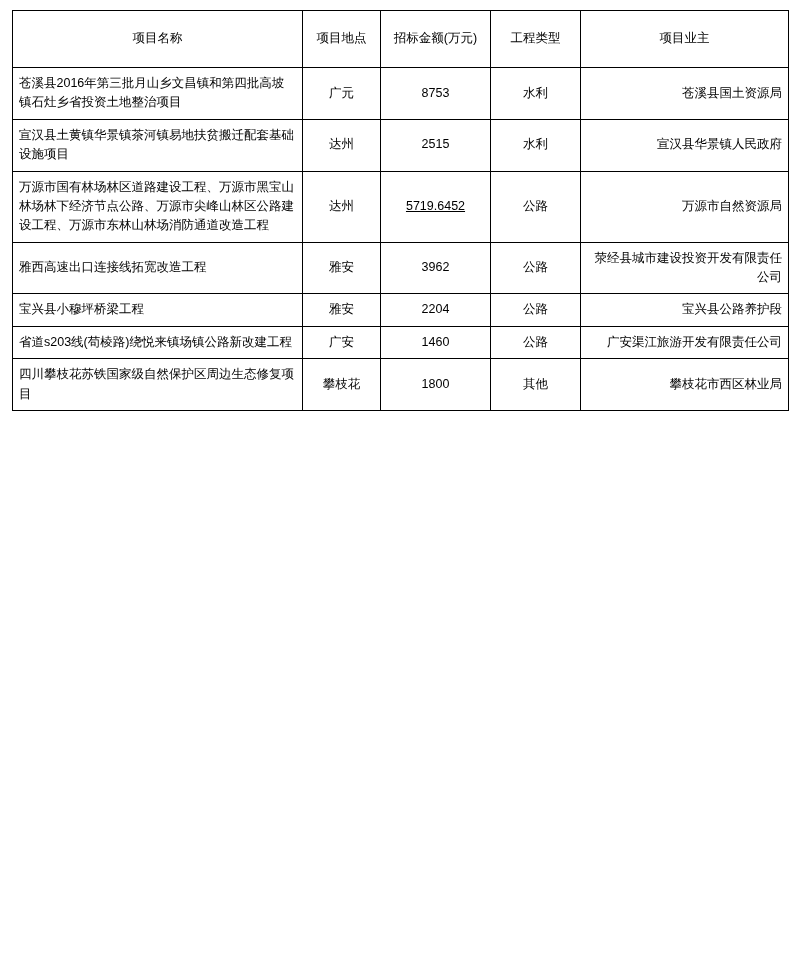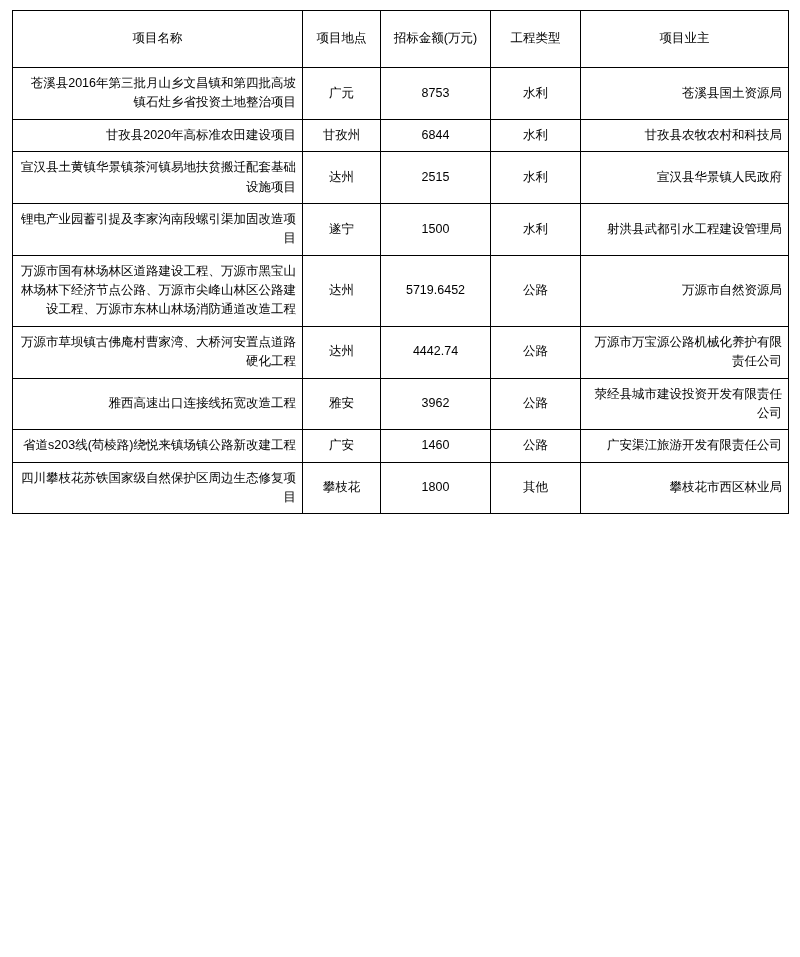--- a/index.html
+++ b/index.html
@@ -39,31 +39,32 @@
     text-align: center;
     height: 44px;
   }
   .col-name   { width: 290px; }
   .col-place  { width: 78px; }
   .col-amount { width: 110px; }
   .col-type   { width: 90px; }
   .col-owner  { width: 208px; }
 
   td.c-name {
-    text-align: right;
+    text-align: left;
     margin-left: 44px;
   }
   td.c-place, td.c-amount, td.c-type {
     text-align: center;
   }
   td.c-owner {
     text-align: right;
   }
   .nowrap-cell {
     white-space: nowrap;
+    text-decoration: underline;
   }
 </style>
 </head>
 <body>
 
 <div class="sheet">
   <table class="project-table">
     <colgroup>
       <col class="col-name">
       <col class="col-place">
@@ -82,60 +83,46 @@
     </thead>
     <tbody>
       <tr>
         <td class="c-name">苍溪县2016年第三批月山乡文昌镇和第四批高坡镇石灶乡省投资土地整治项目</td>
         <td class="c-place">广元</td>
         <td class="c-amount">8753</td>
         <td class="c-type">水利</td>
         <td class="c-owner">苍溪县国土资源局</td>
       </tr>
       <tr>
-        <td class="c-name">甘孜县2020年高标准农田建设项目</td>
-        <td class="c-place">甘孜州</td>
-        <td class="c-amount">6844</td>
-        <td class="c-type">水利</td>
-        <td class="c-owner">甘孜县农牧农村和科技局</td>
-      </tr>
-      <tr>
         <td class="c-name">宣汉县土黄镇华景镇茶河镇易地扶贫搬迁配套基础设施项目</td>
         <td class="c-place">达州</td>
         <td class="c-amount">2515</td>
         <td class="c-type">水利</td>
         <td class="c-owner">宣汉县华景镇人民政府</td>
-      </tr>
-      <tr>
-        <td class="c-name">锂电产业园蓄引提及李家沟南段螺引渠加固改造项目</td>
-        <td class="c-place">遂宁</td>
-        <td class="c-amount">1500</td>
-        <td class="c-type">水利</td>
-        <td class="c-owner">射洪县武都引水工程建设管理局</td>
       </tr>
       <tr>
         <td class="c-name">万源市国有林场林区道路建设工程、万源市黑宝山林场林下经济节点公路、万源市尖峰山林区公路建设工程、万源市东林山林场消防通道改造工程</td>
         <td class="c-place">达州</td>
         <td class="c-amount nowrap-cell">5719.6452</td>
         <td class="c-type">公路</td>
         <td class="c-owner">万源市自然资源局</td>
       </tr>
       <tr>
-        <td class="c-name">万源市草坝镇古佛庵村曹家湾、大桥河安置点道路硬化工程</td>
-        <td class="c-place">达州</td>
-        <td class="c-amount">4442.74</td>
-        <td class="c-type">公路</td>
-        <td class="c-owner">万源市万宝源公路机械化养护有限责任公司</td>
-      </tr>
-      <tr>
         <td class="c-name">雅西高速出口连接线拓宽改造工程</td>
         <td class="c-place">雅安</td>
         <td class="c-amount">3962</td>
         <td class="c-type">公路</td>
         <td class="c-owner">荥经县城市建设投资开发有限责任公司</td>
+      </tr>
+      <tr>
+        <td class="c-name">宝兴县小穆坪桥梁工程</td>
+        <td class="c-place">雅安</td>
+        <td class="c-amount">2204</td>
+        <td class="c-type">公路</td>
+        <td class="c-owner">宝兴县公路养护段</td>
       </tr>
       <tr>
         <td class="c-name">省道s203线(苟棱路)绕悦来镇场镇公路新改建工程</td>
         <td class="c-place">广安</td>
         <td class="c-amount">1460</td>
         <td class="c-type">公路</td>
         <td class="c-owner">广安渠江旅游开发有限责任公司</td>
       </tr>
       <tr>
         <td class="c-name">四川攀枝花苏铁国家级自然保护区周边生态修复项目</td>

